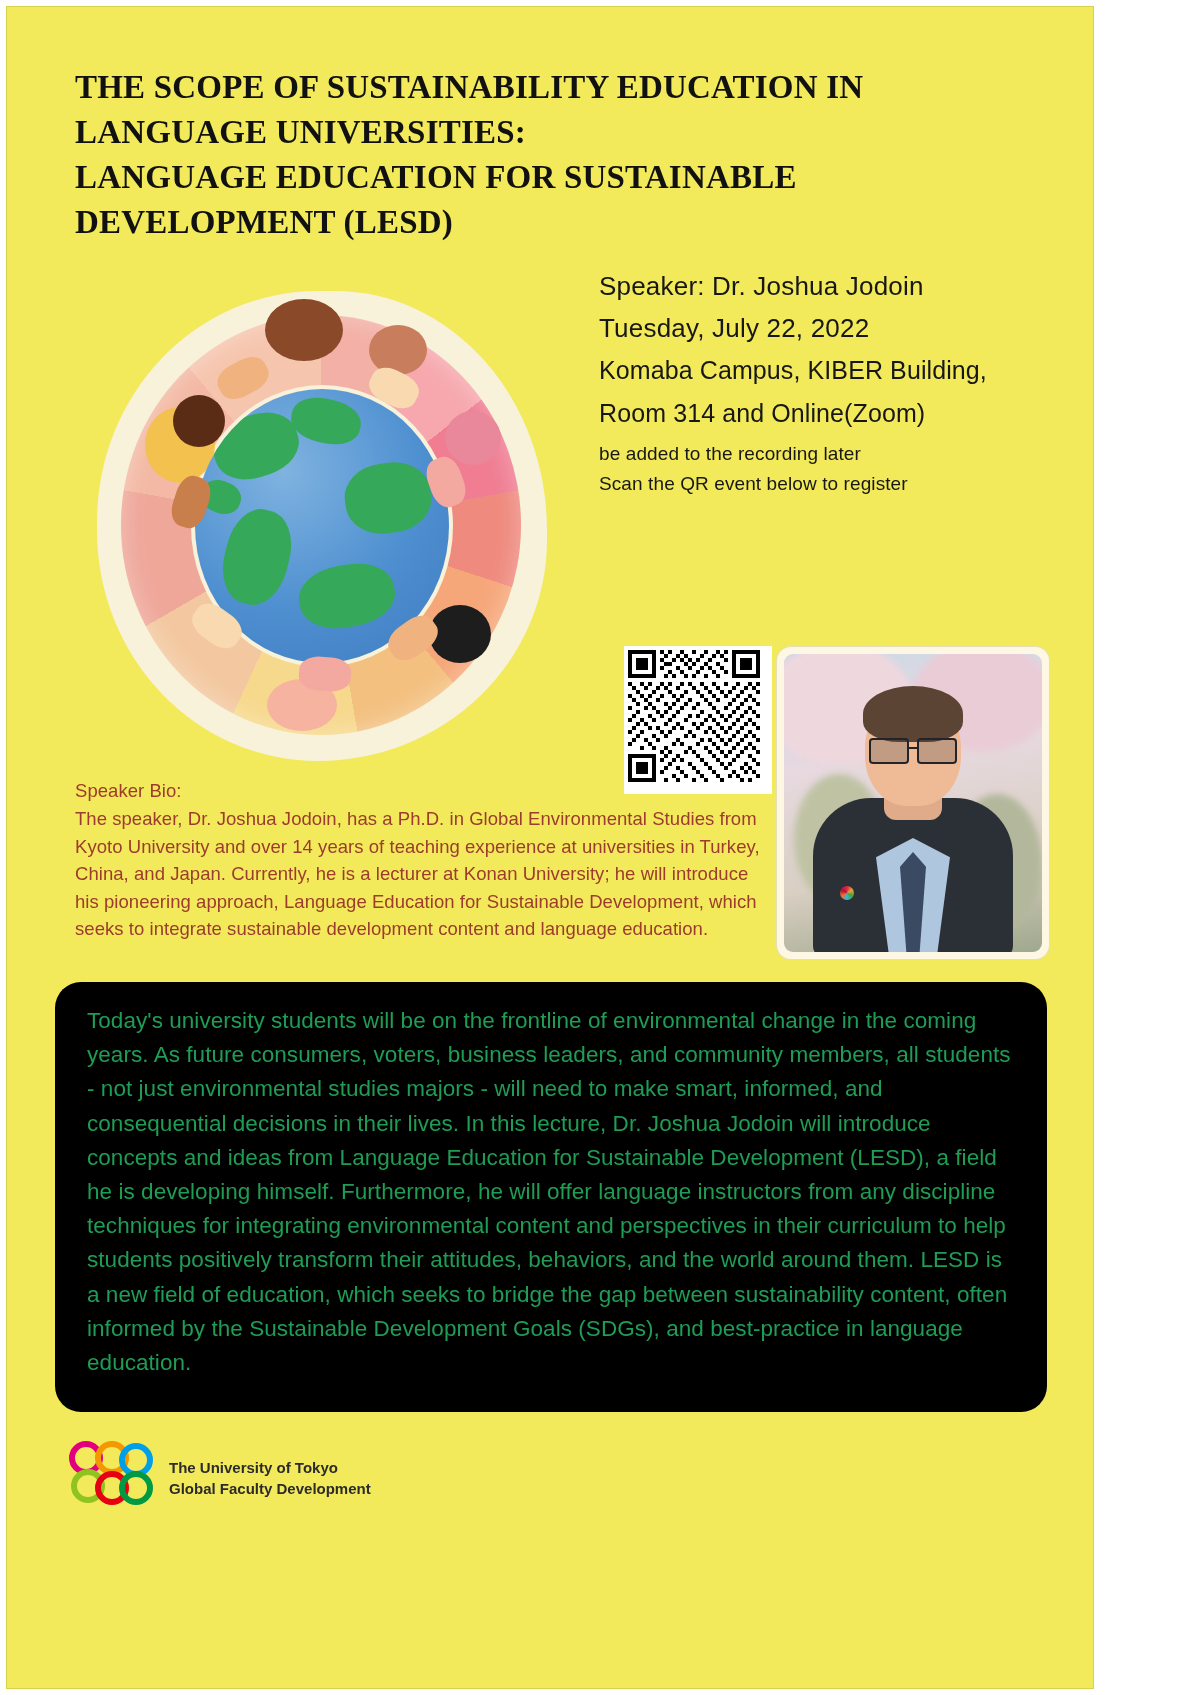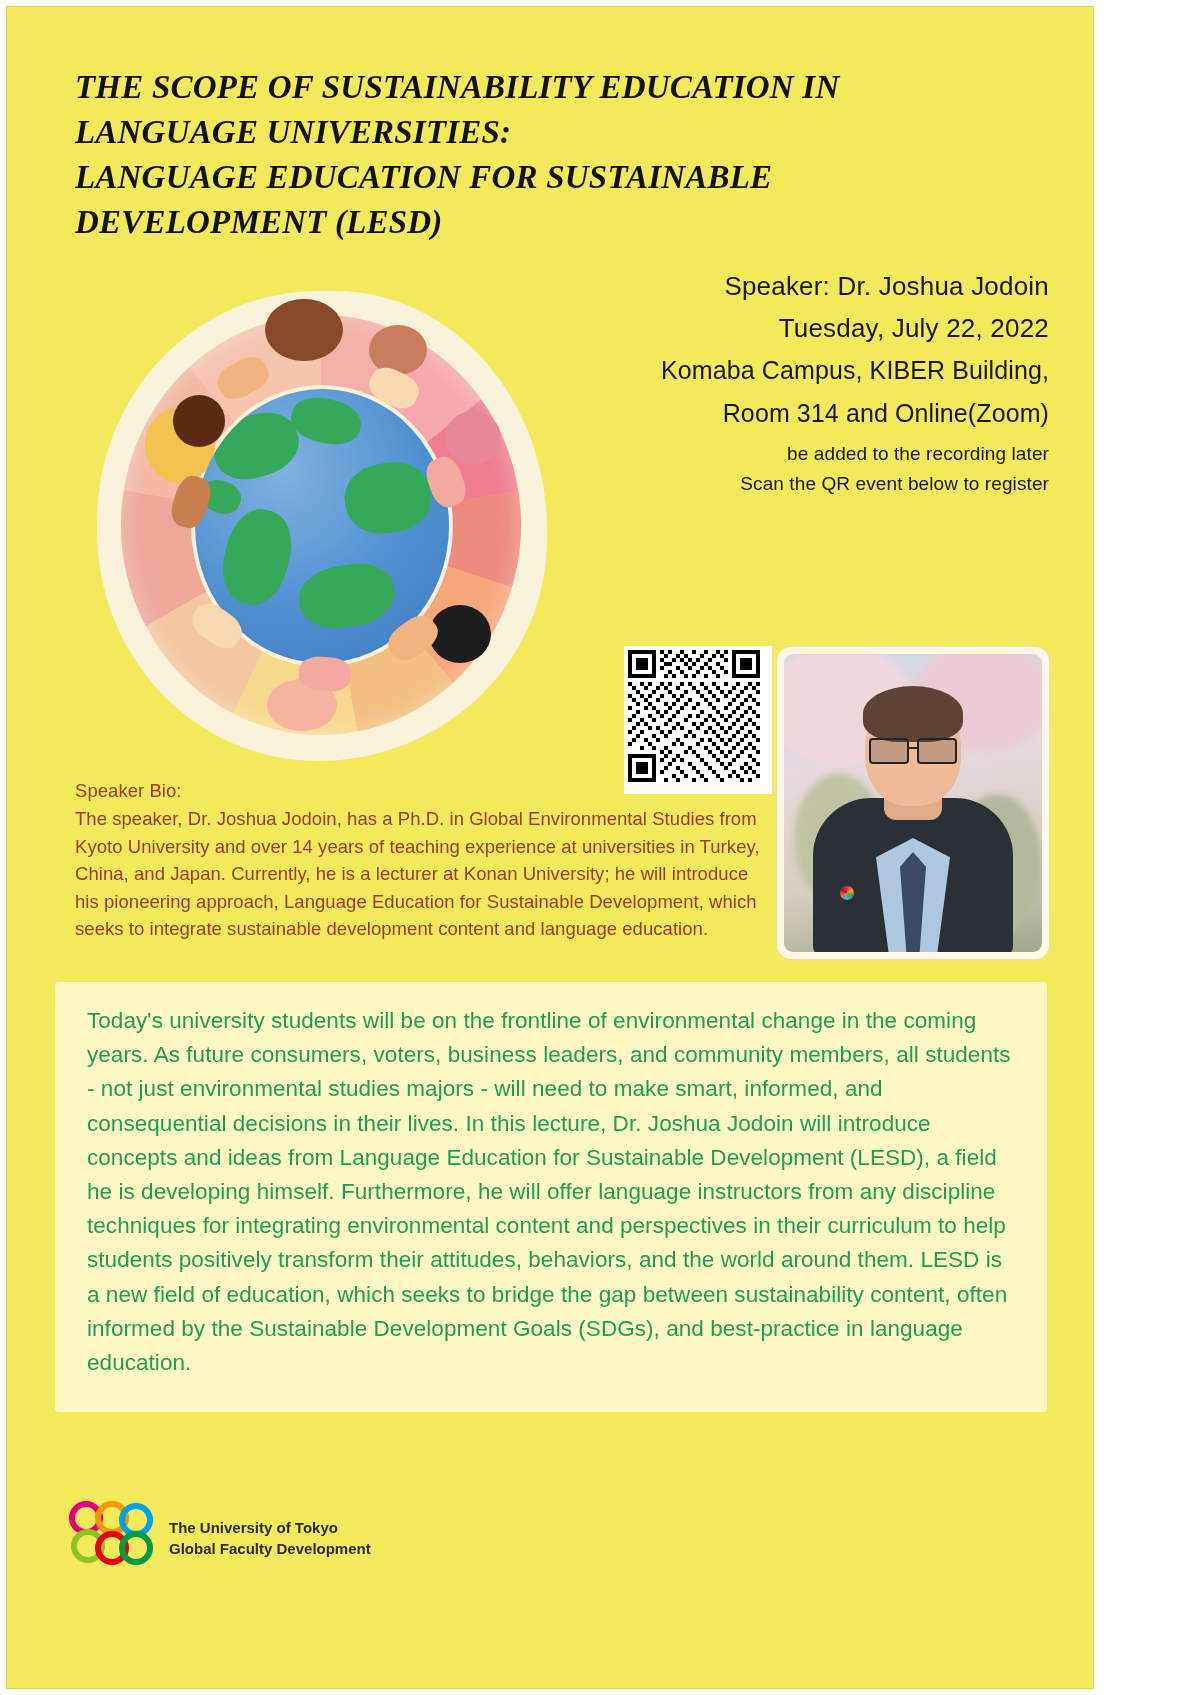--- a/index.html
+++ b/index.html
@@ -29,21 +29,20 @@
     position: absolute;
     left: 68px;
     top: 58px;
     width: 980px;
     font-family: "Liberation Serif", serif;
     font-weight: bold;
     font-size: 33px;
     line-height: 1.36;
     letter-spacing: 0.2px;
     color: #111111;
-    font-style: italic;
   }
   .title div { white-space: nowrap; }
 
   
   .globe-wrap {
     position: absolute;
     left: 62px;
     top: 272px;
     width: 500px;
     height: 500px;
@@ -113,21 +112,21 @@
   .hair5 { left: 104px; top: 116px; width: 52px; height: 52px; background: #5a2c16; }
   .hair6 { left: 360px; top: 326px; width: 62px; height: 58px; background: #1d1d1d; }
   .hair7 { left: 198px; top: 400px; width: 70px; height: 52px; background: #f6b3a0; }
 
   
   .info {
     position: absolute;
     right: 44px;
     top: 258px;
     width: 450px;
-    text-align: right;
+    text-align: left;
     color: #171717;
   }
   .info .big {
     font-size: 26px;
     line-height: 1.62;
     font-weight: 500;
     letter-spacing: .2px;
   }
   .info .mid {
     font-size: 25px;
@@ -267,38 +266,38 @@
   }
   .bio .bio-head { display: block; margin-bottom: 1px; }
 
   
   .abstract {
     position: absolute;
     left: 48px;
     top: 975px;
     width: 992px;
     height: 430px;
-    background: #fef9c3;
-    border-radius: 4px;
+    background: #000000;
+    border-radius: 26px;
     box-sizing: border-box;
     padding: 22px 30px 20px 32px;
   }
   .abstract p {
     margin: 0;
     color: #1f9d55;
     font-size: 22.5px;
     line-height: 1.52;
     letter-spacing: .05px;
   }
 
   
   .footer {
     position: absolute;
     left: 62px;
-    top: 1490px;
+    top: 1430px;
     width: 420px;
     height: 96px;
   }
   .logo-mark {
     position: absolute;
     left: 0; top: 4px;
     width: 84px; height: 80px;
   }
   .ringlet {
     position: absolute;

